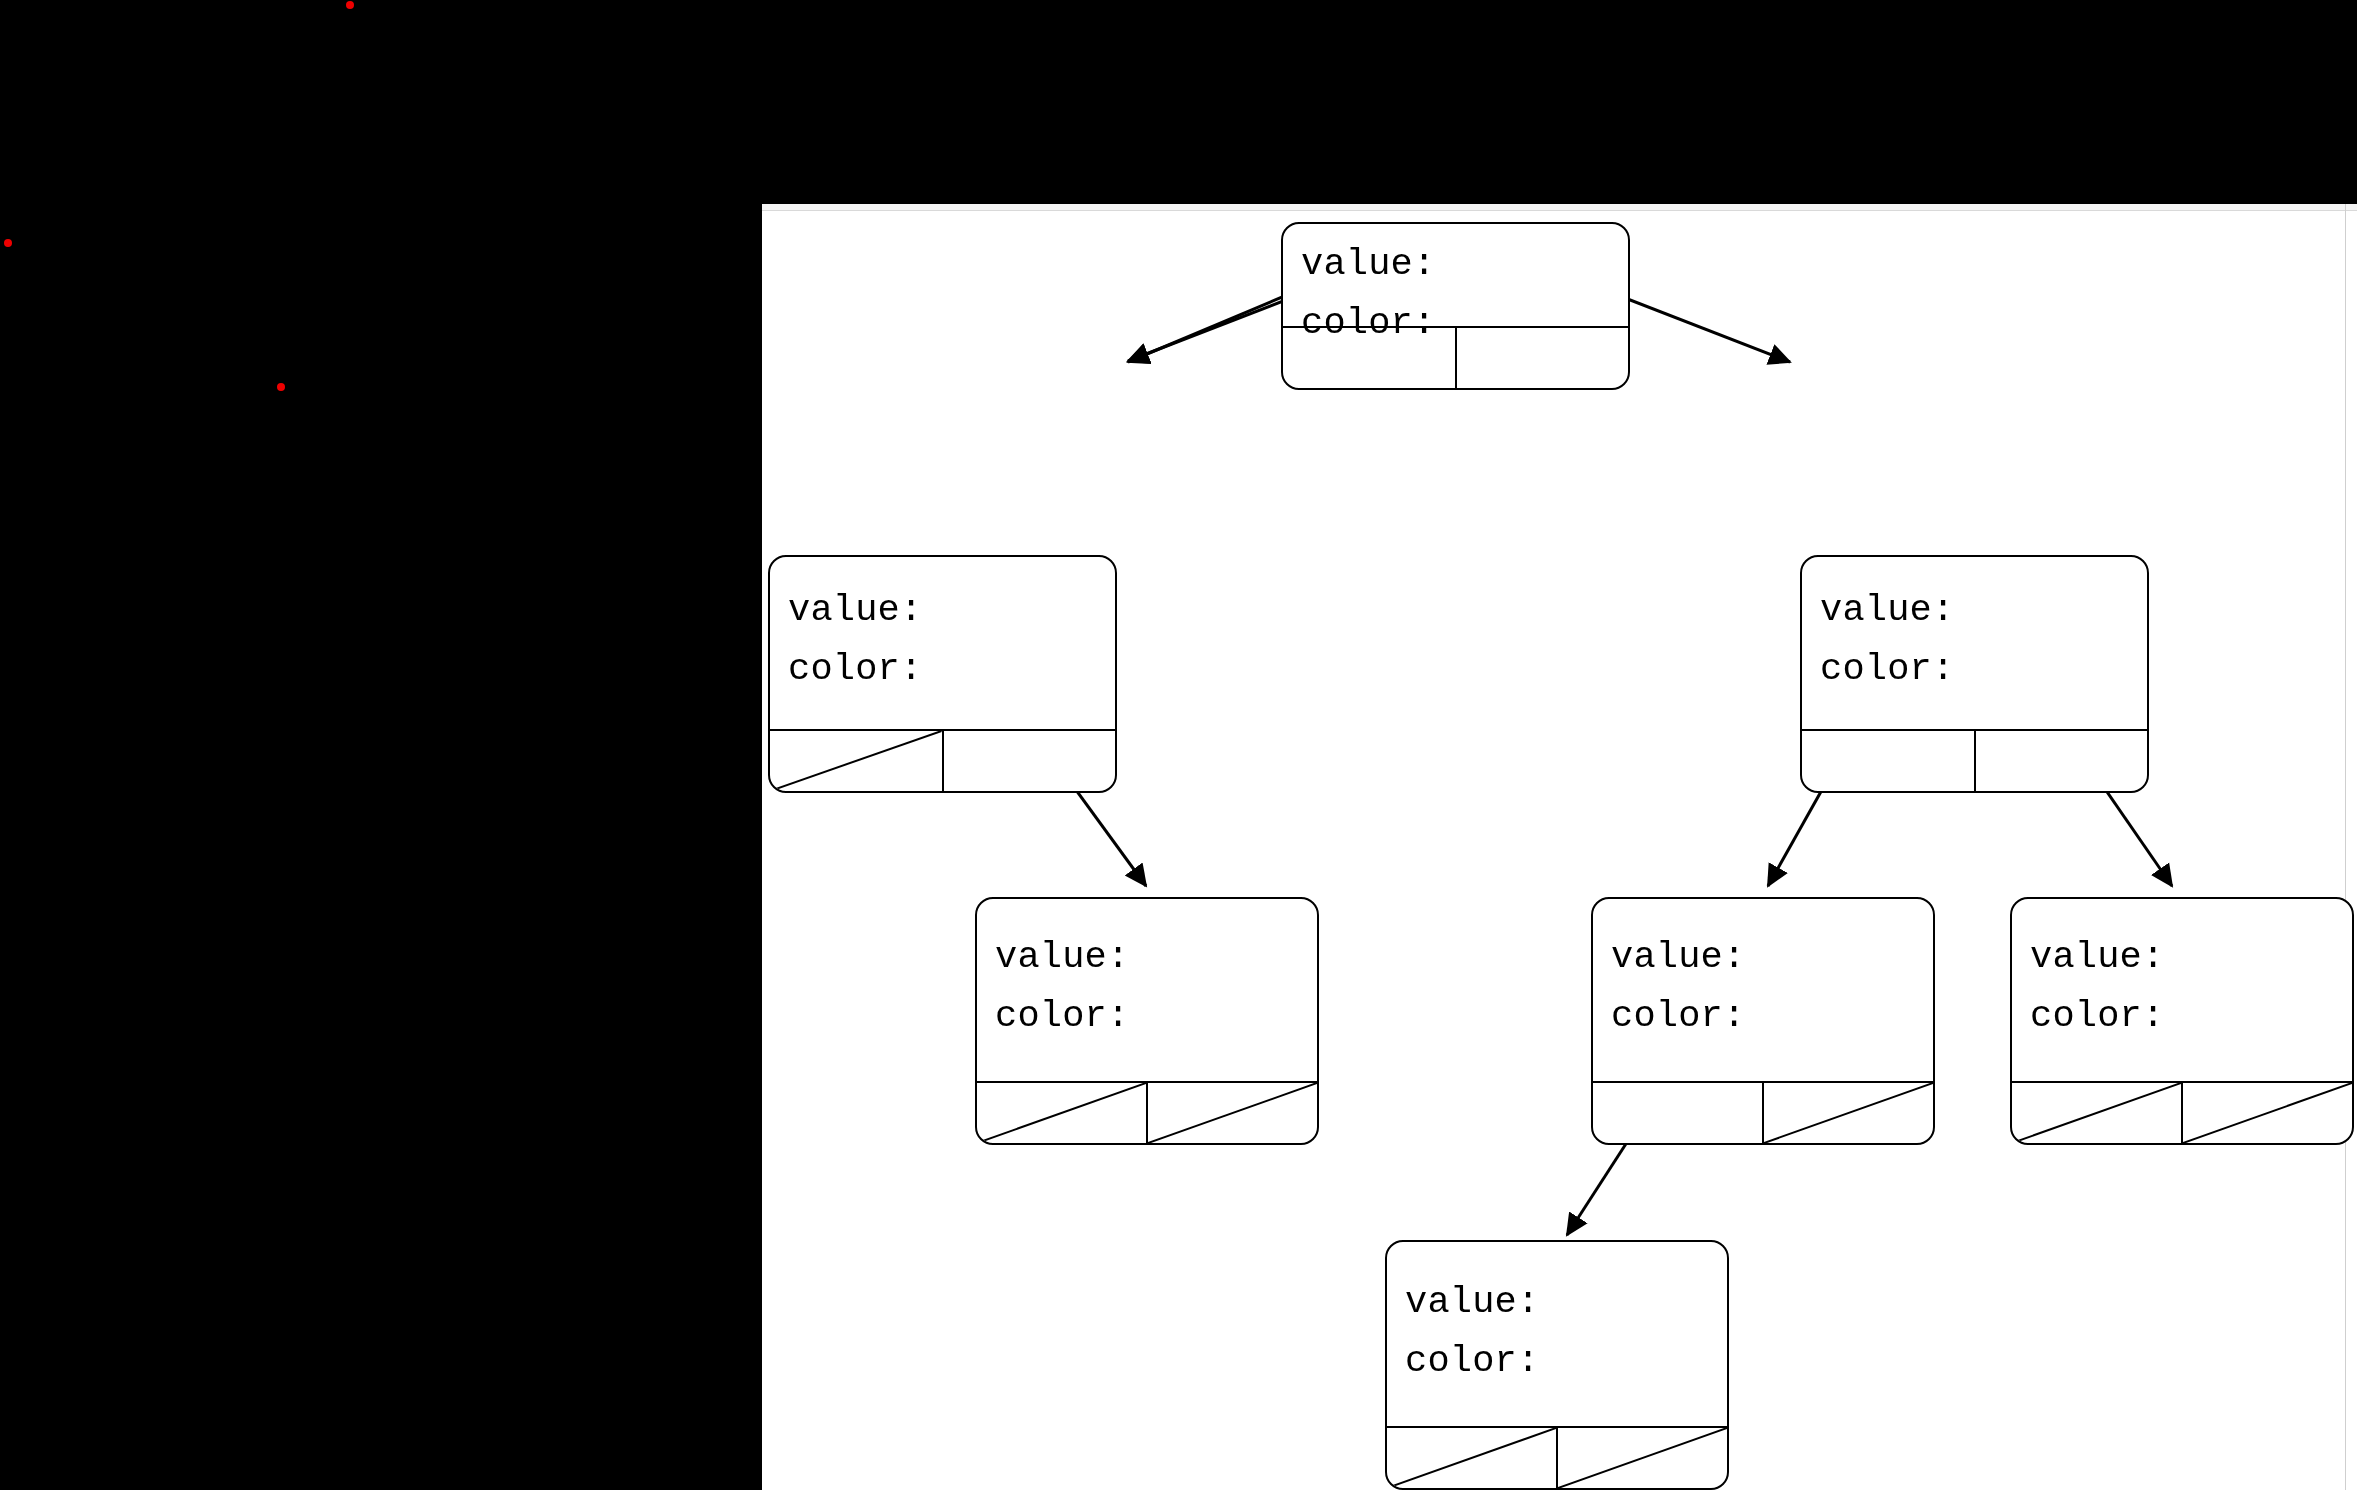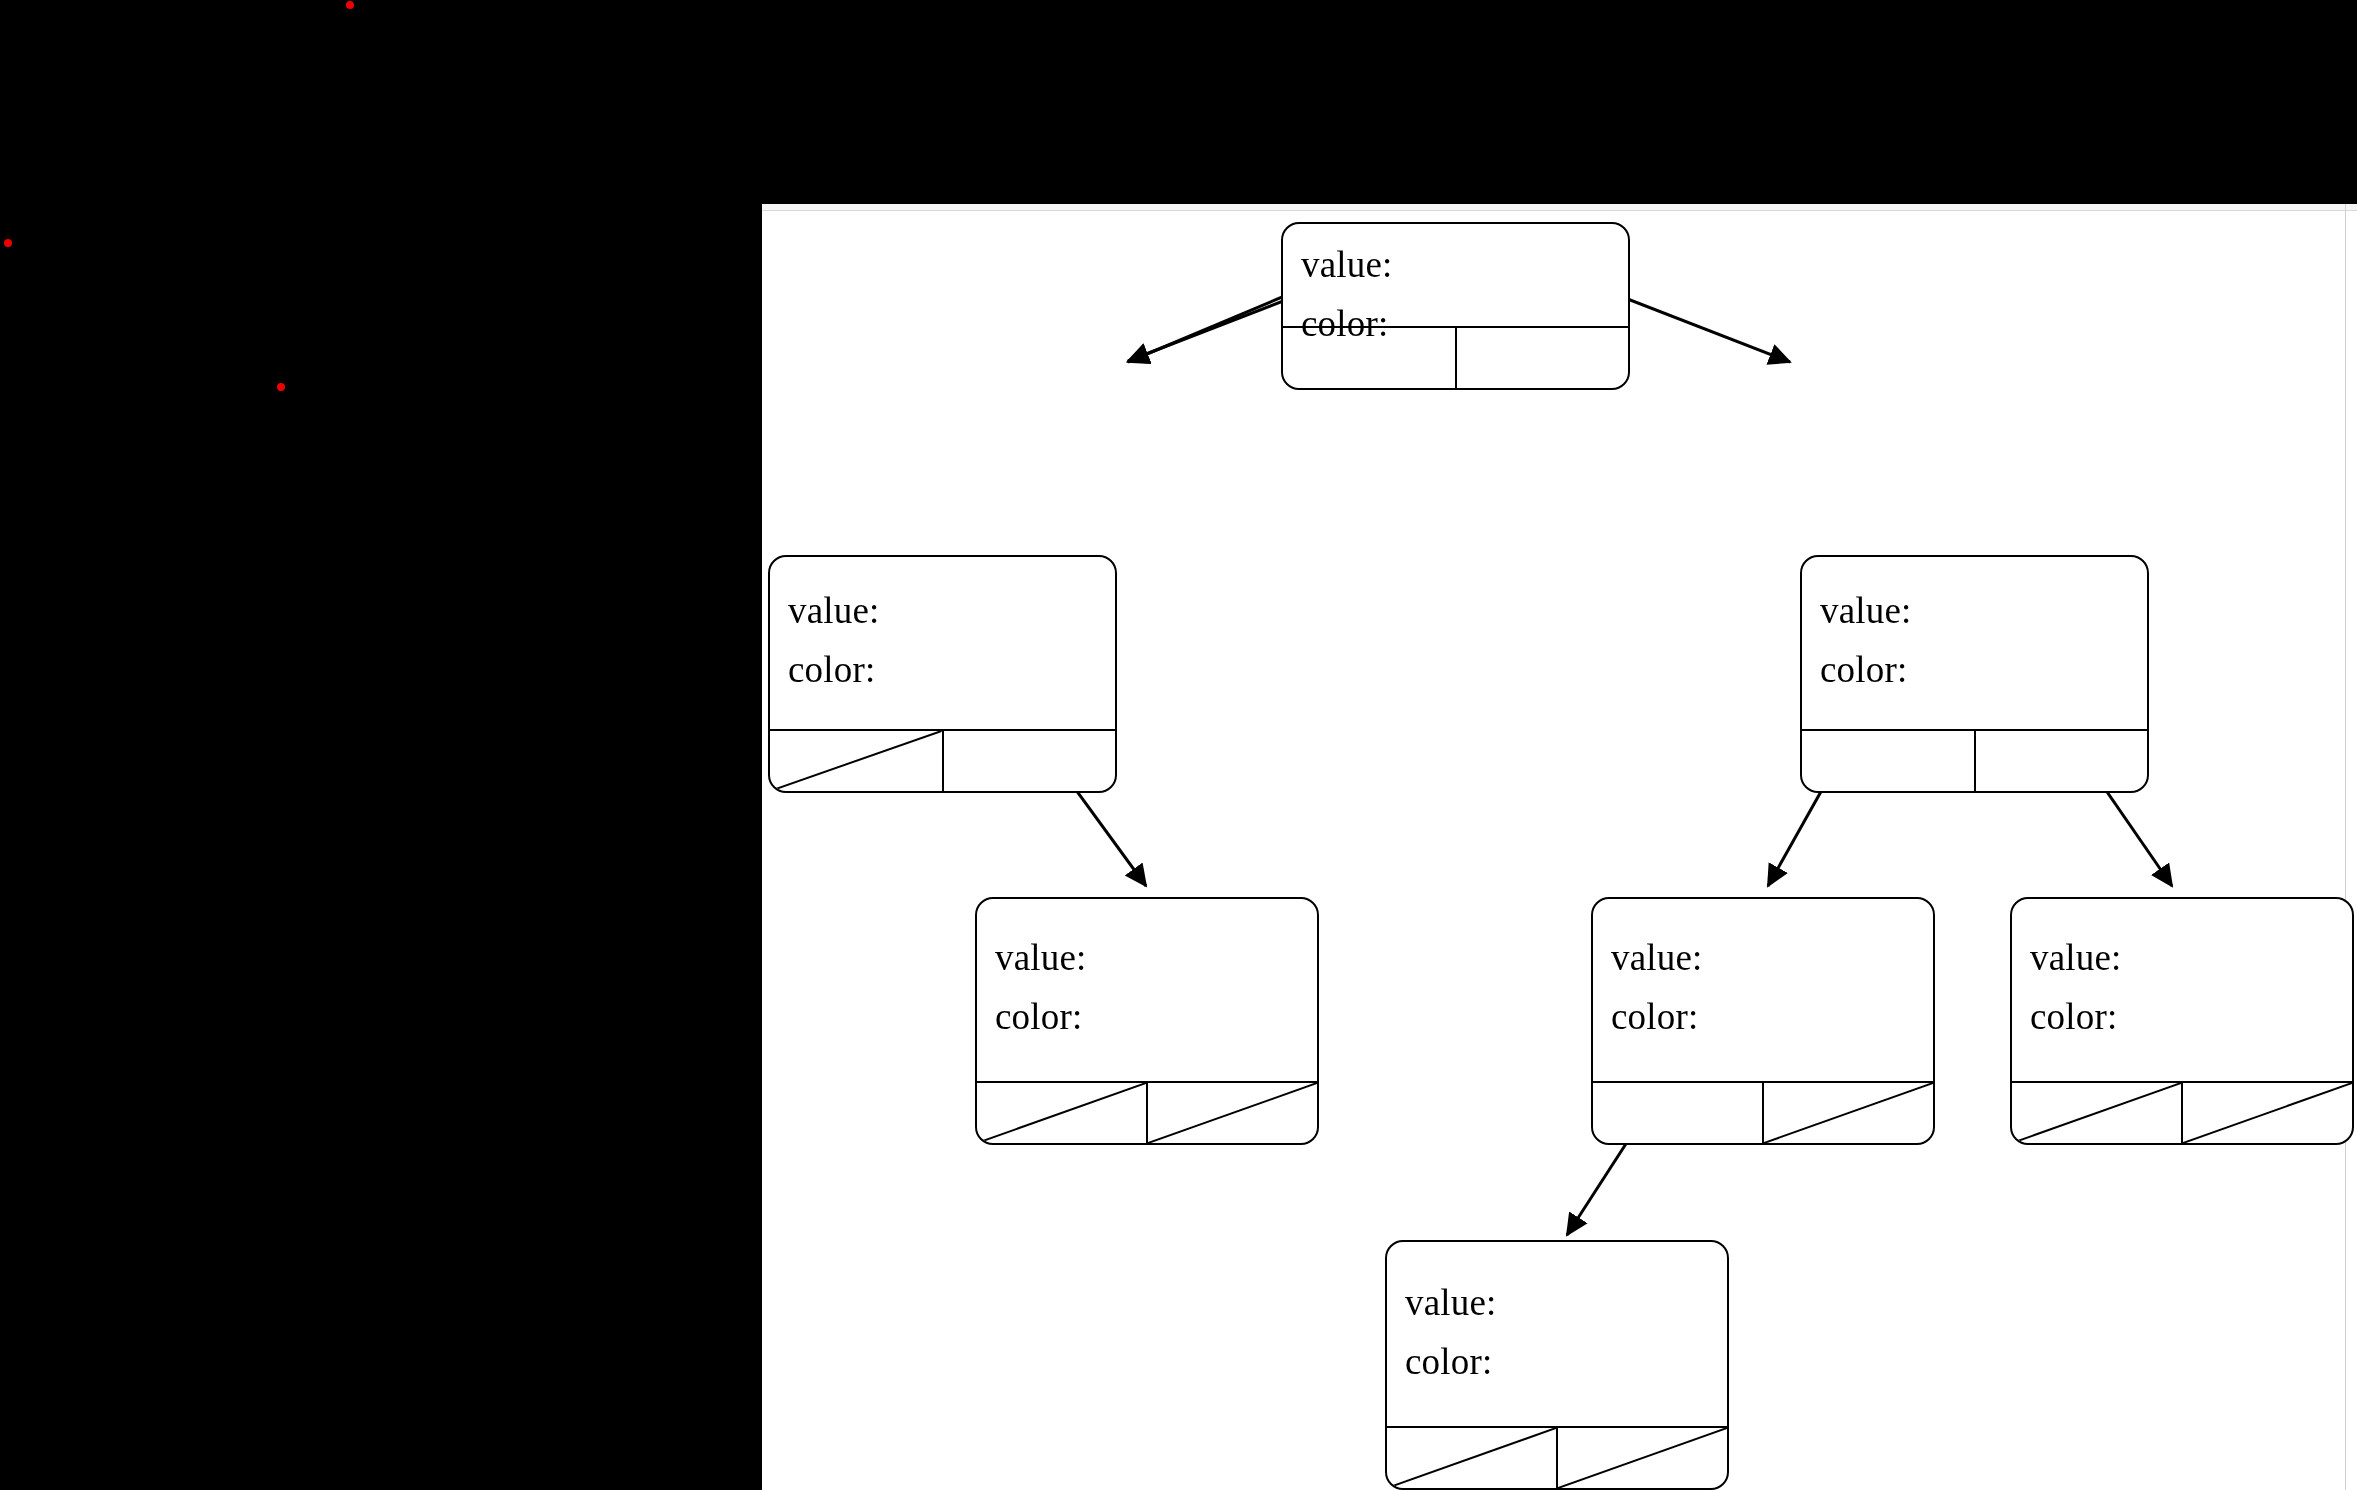--- a/index.html
+++ b/index.html
@@ -1,18 +1,18 @@
 <!DOCTYPE html>
 <html><head>
 <meta charset="utf-8">
 <title>Red-Black Tree Node Diagram</title>
 <style>
   html,body{margin:0;padding:0;background:#000;}
   body{width:2357px;height:1490px;overflow:hidden;font-family:"Liberation Serif",serif;}
-  #root-canvas{position:relative;width:2172px;height:1490px;background:#000000;}
+  #root-canvas{position:relative;width:2172px;height:1490px;background:#000000;font-family:Liberation Mono, monospace;}
 
   
   .backdrop{position:absolute;inset:0;background:#000000;}
 
   
   .red-dot{position:absolute;background:#ee0000;border-radius:50%;}
 
   
   .doc-canvas{position:absolute;left:762px;top:204px;width:1595px;height:1286px;background:#ffffff;}
   .doc-topband{position:absolute;left:0;top:0;width:100%;height:6px;background:#f6f6f6;border-bottom:1px solid #d9d9d9;}

